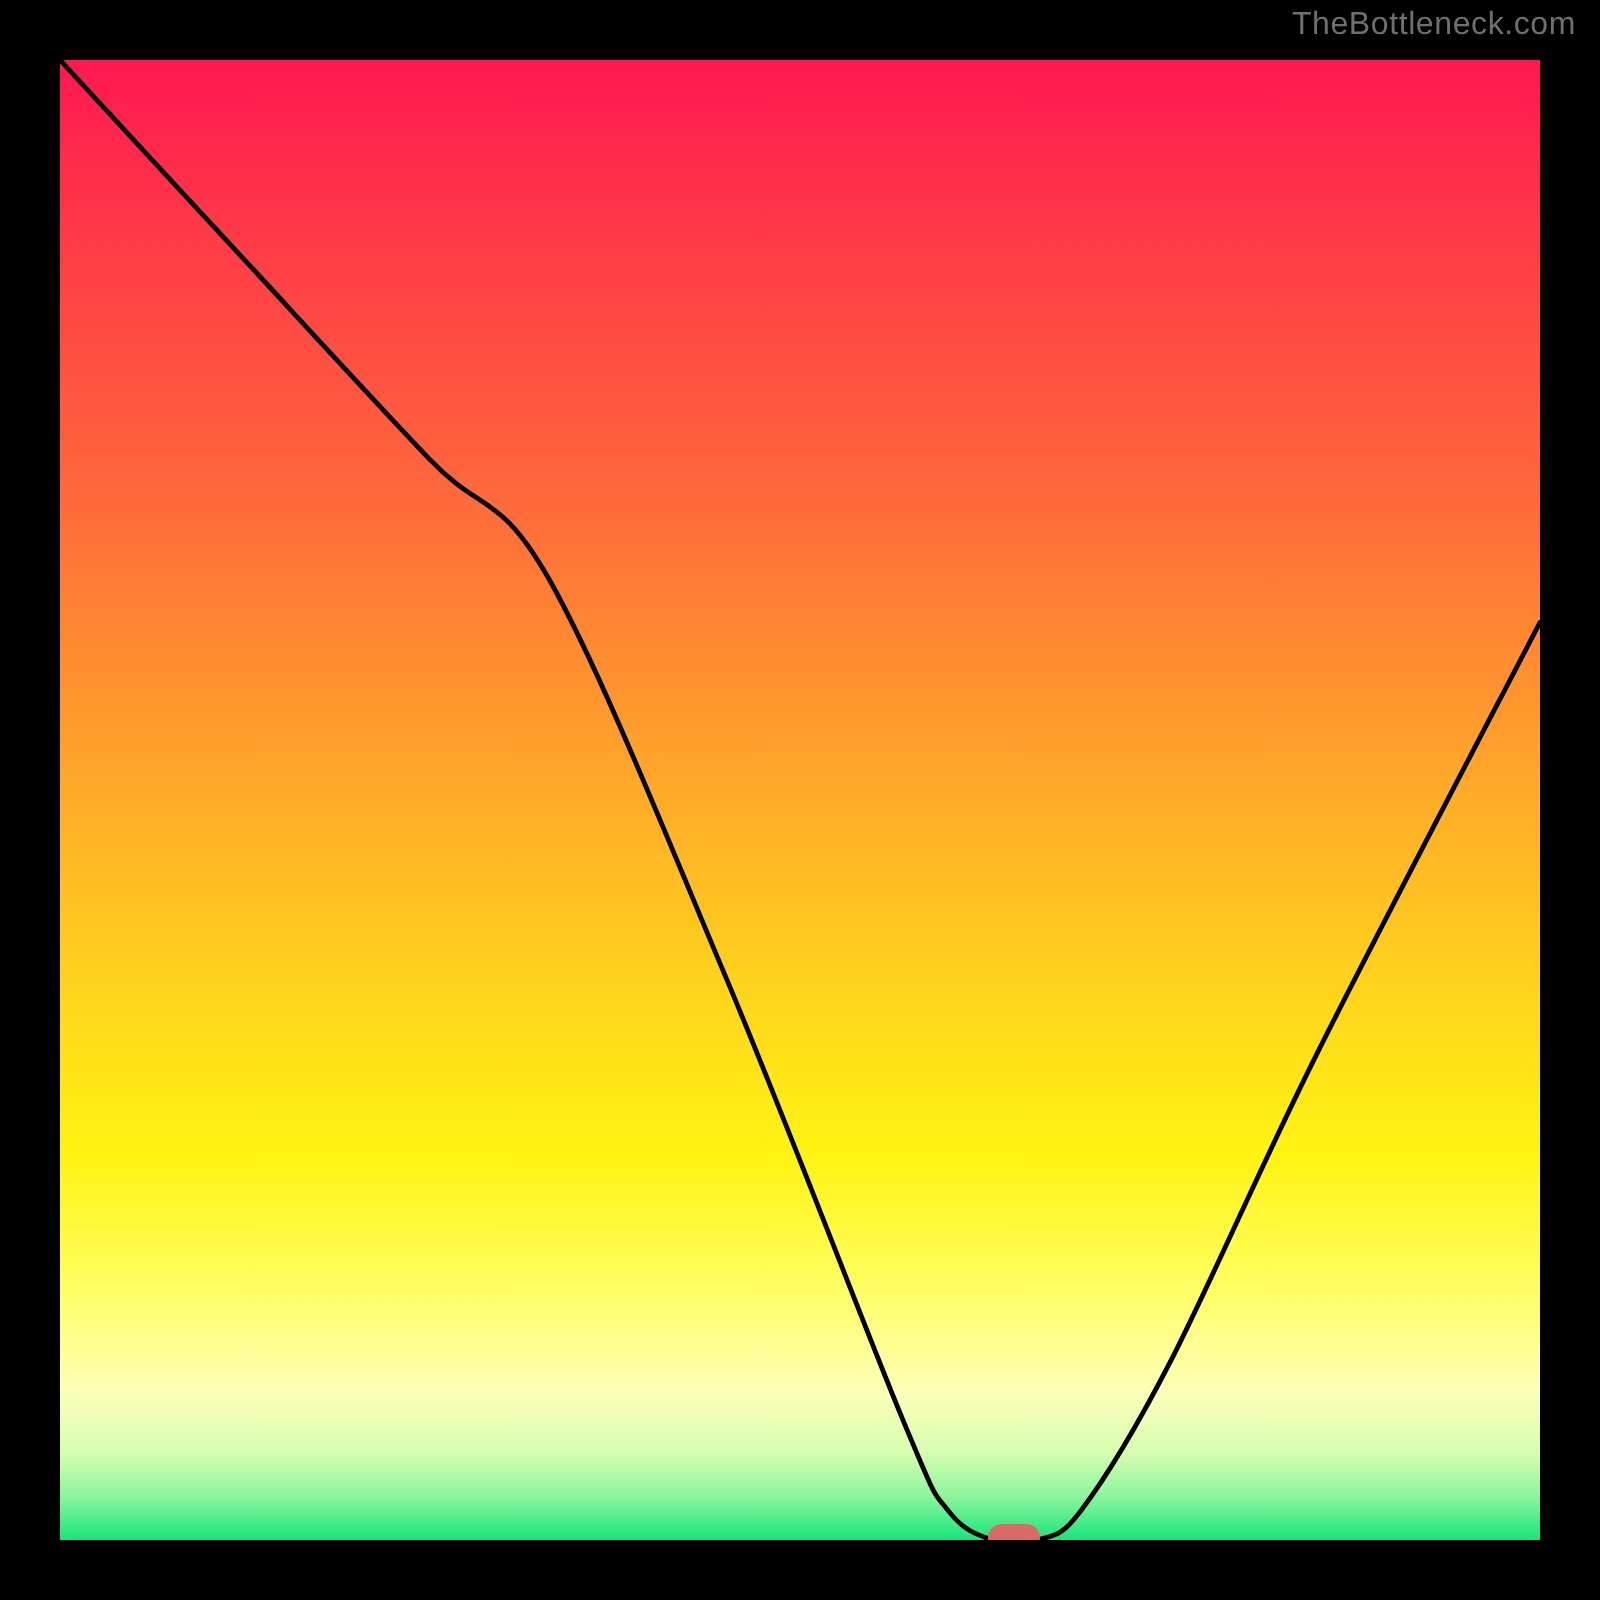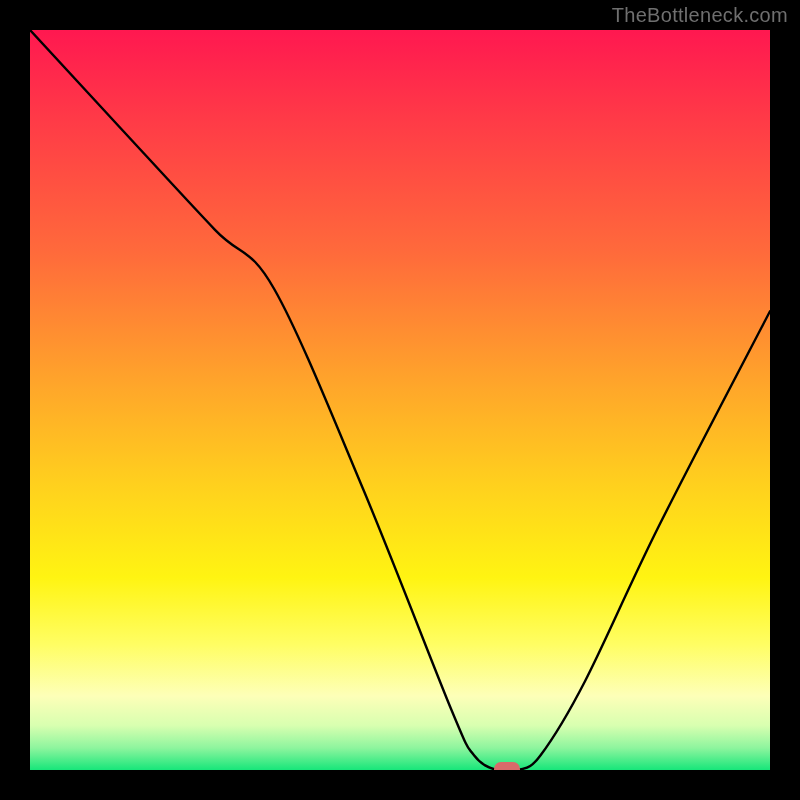--- a/index.html
+++ b/index.html
@@ -14,21 +14,21 @@
   .stage {
     position: relative;
     width: 800px;
     height: 800px;
   }
   .watermark {
     position: absolute;
     top: 4px;
     right: 12px;
     color: #6f6f6f;
-    font-size: 20px;
+    font-size: 16px;
     font-weight: 500;
     letter-spacing: 0.3px;
     user-select: none;
   }
   .plot-area {
     position: absolute;
     left: 30px;
     top: 30px;
     width: 740px;
     height: 740px;

